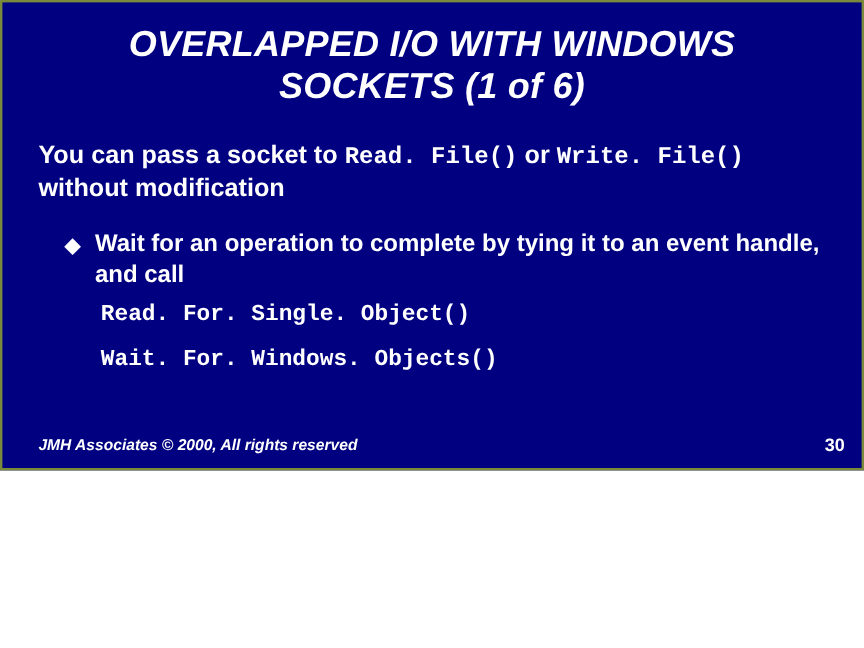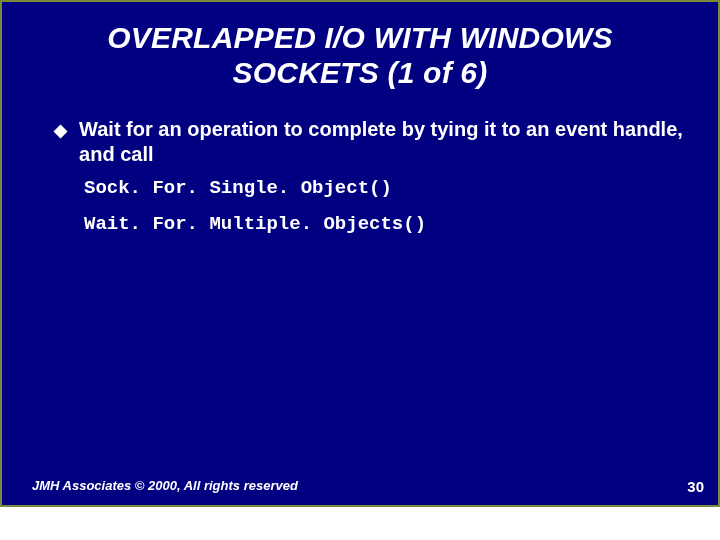--- a/index.html
+++ b/index.html
@@ -7,21 +7,21 @@
     padding: 0;
   }
   body {
     width: 720px;
     height: 540px;
     overflow: hidden;
   }
   .slide {
     box-sizing: border-box;
     width: 720px;
-    height: 507px;
+    height: 392px;
     background: #000080;
     color: #ffffff;
     font-family: Arial, "Helvetica Neue", Helvetica, sans-serif;
     padding: 14px 30px 12px 30px;
     position: relative;
     border: 2px solid #7a8a3a;
   }
   .title {
     font-size: 30px;
     font-weight: bold;
@@ -97,28 +97,31 @@
 <div class="slide">
 
   <div class="title">
     <span>OVERLAPPED I/O WITH WINDOWS</span><br>
     <span>SOCKETS (1 of 6)</span>
   </div>
 
   <div class="body-text">
 
 
+    <div class="para">
+      <span>You can pass a socket to </span><span class="mono">Read. File()</span><span> or </span><span class="mono">Write. File()</span><span> without modification</span>
+    </div>
 
     <div class="bullets">
       <div class="bullet-row">
         <div class="bullet-mark">◆</div>
         <div class="bullet-text">Wait for an operation to complete by tying it to an event handle, and call</div>
       </div>
-      <div class="subline">Sock. For. Single. Object()</div>
-      <div class="subline">Wait. For. Multiple. Objects()</div>
+      <div class="subline">Read. For. Single. Object()</div>
+      <div class="subline">Wait. For. Windows. Objects()</div>
     </div>
 
   </div>
 
   <div class="footer">JMH Associates © 2000, All rights reserved</div>
   <div class="pagenum">30</div>
 
 </div>
 
 </body></html>

